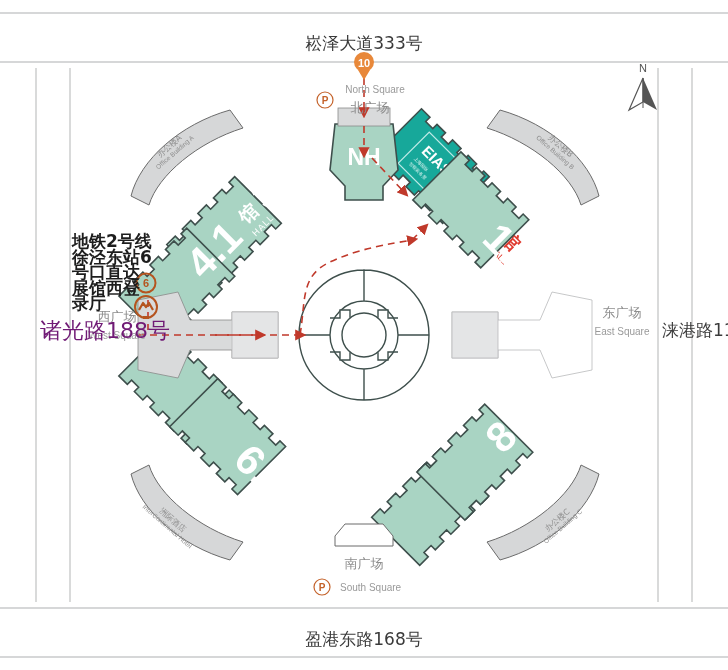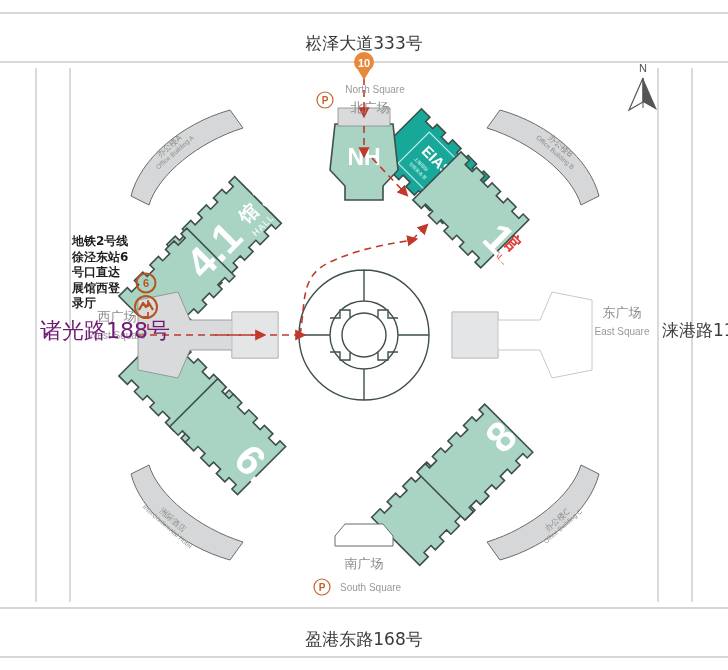--- a/index.html
+++ b/index.html
@@ -284,18 +284,18 @@
 </svg>
 
 <div class="txt" style="left:40px;top:278px;width:26px;text-align:center;font-family:'DejaVu Sans',sans-serif;font-size:22px;color:#701a75;line-height:21px;">
   <span style="display:block;word-break:break-all;">诸光路188号</span>
 </div>
 
 <div class="txt" style="left:662px;top:278px;width:26px;text-align:center;font-family:'DejaVu Sans',sans-serif;font-size:17px;color:#3a3a3a;line-height:21px;">
   <span style="display:block;word-break:break-all;">涞港路111号</span>
 </div>
 
-<div class="txt" style="left:72px;top:234px;width:80px;font-family:'DejaVu Sans',sans-serif;font-size:12px;
+<div class="txt" style="left:72px;top:234px;width:80px;font-family:'DejaVu Sans',sans-serif;font-size:17px;
             color:#1d1d1d;line-height:15.5px;font-weight:bold;white-space:pre-line;">地铁2号线
 徐泾东站6
 号口直达
 展馆西登
 录厅</div>
 
 </body></html>

